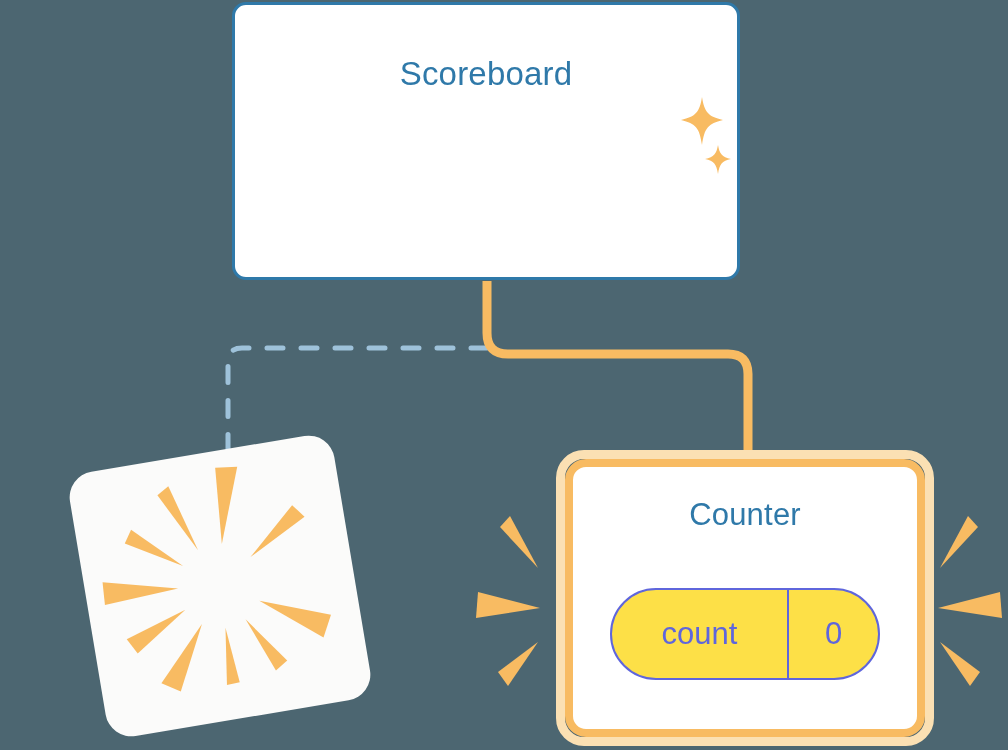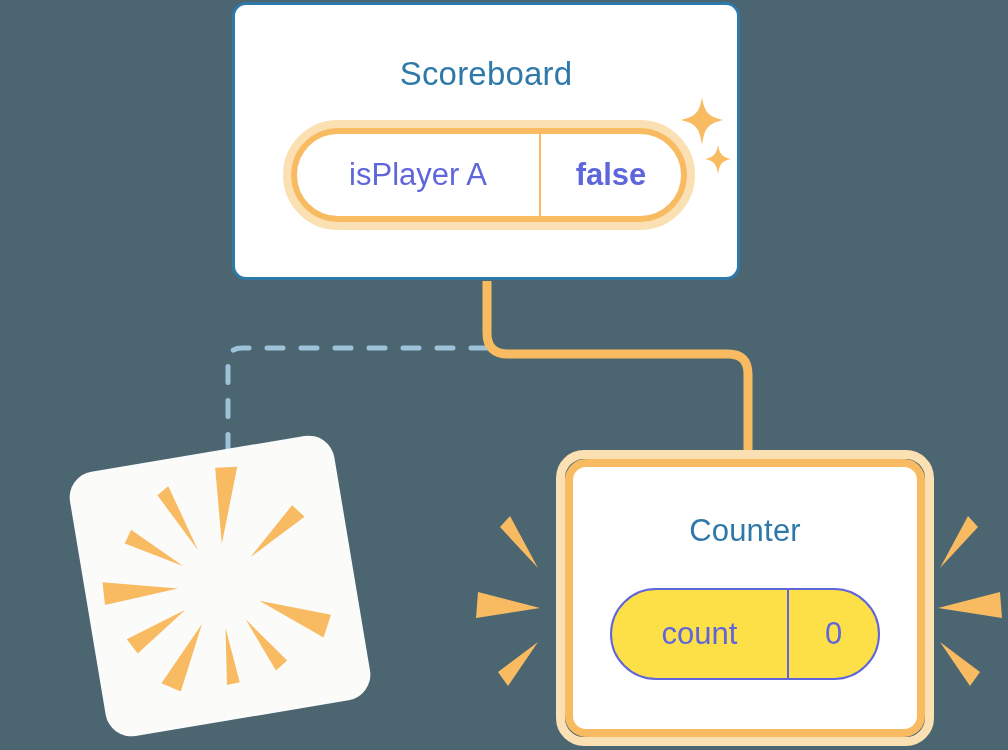--- a/index.html
+++ b/index.html
@@ -136,21 +136,21 @@
     position: absolute;
     left: 9px; top: 9px; right: 9px; bottom: 9px;
     border: 8px solid #f8bb62;
     border-radius: 21px;
     box-sizing: border-box;
     background: #ffffff;
   }
   .counter-card .card-title {
     position: absolute;
     left: 0; right: 0;
-    top: 63px;
+    top: 47px;
     font-size: 31px;
   }
 
   
   .pill-indigo {
     position: absolute;
     left: 54px;
     top: 138px;
     width: 270px;
     height: 92px;
@@ -215,28 +215,20 @@
   <svg id="connectors" viewBox="0 0 1008 750" width="1008" height="750">
 
     <path d="M 487,348 L 242,348 Q 228,348 228,362 L 228,470" fill="none" stroke="#9ec2da" stroke-width="5" stroke-dasharray="16 18" stroke-linecap="round"></path>
 
     <path d="M 487,281 L 487,333 Q 487,354 508,354 L 728,354 Q 748,354 748,374 L 748,462" fill="none" stroke="#f8bb62" stroke-width="9" stroke-linecap="butt"></path>
   </svg>
 
   <div class="scoreboard-card">
     <div class="card-title">Scoreboard</div>
 
-    <div class="pill-orange-wrap">
-      <div class="pill-orange-outer"></div>
-      <div class="pill-orange-inner">
-        <div class="pill-cell pill-key">isPlayer A</div>
-        <div class="pill-divider"></div>
-        <div class="pill-cell pill-val">false</div>
-      </div>
-    </div>
   </div>
 
   <div class="sparkle" style="left:679px; top:95px;">
     <svg width="46" height="52" viewBox="0 0 46 52">
       <path d="M23 2 C25.5 17 29 21.5 44 25 C29 28.5 25.5 33 23 50 C20.5 33 17 28.5 2 25 C17 21.5 20.5 17 23 2 Z" fill="#f8bb62"></path>
     </svg>
   </div>
   <div class="sparkle" style="left:703px; top:143px;">
     <svg width="30" height="34" viewBox="0 0 30 34">
       <path d="M15 2 C16.6 11 18.8 13.8 28 16 C18.8 18.2 16.6 21 15 31 C13.4 21 11.2 18.2 2 16 C11.2 13.8 13.4 11 15 2 Z" fill="#f8bb62"></path>

